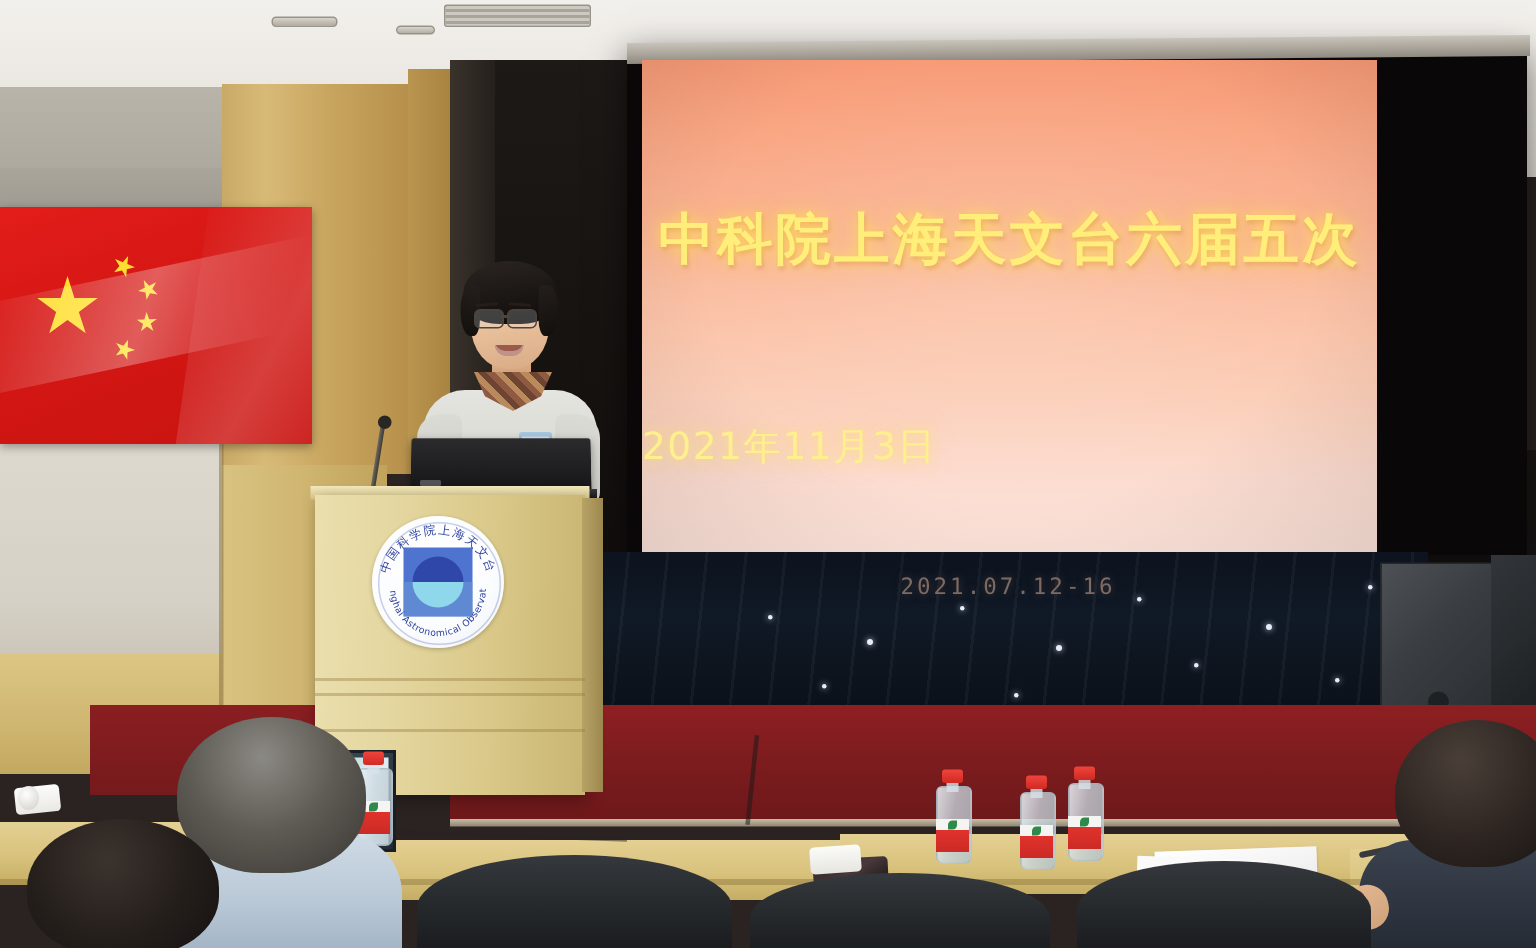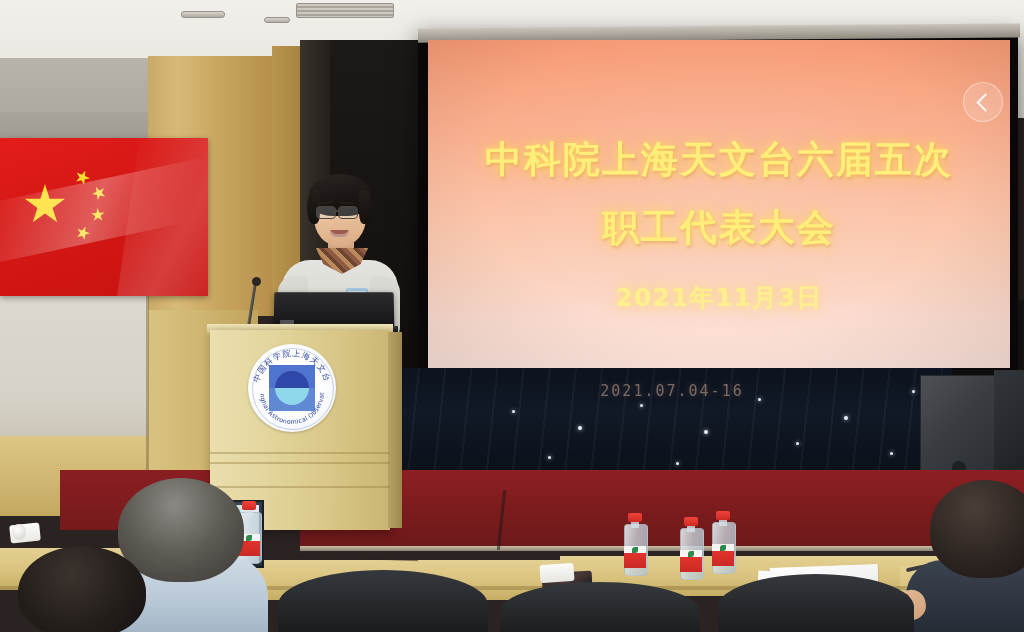--- a/index.html
+++ b/index.html
@@ -107,42 +107,42 @@
     position:absolute;left:418px;top:30px;width:600px;height:340px;
     background:#0a0708;
     box-shadow:0 6px 22px rgba(0,0,0,.55);
   }
   .screen-toprail{
     position:absolute;left:418px;top:26px;width:602px;height:14px;
     background:linear-gradient(180deg,#c9c4bb 0%,#aaa49a 55%,#8f8a81 100%);
     transform:skewY(-0.5deg);
   }
   .screen{
-    position:absolute;left:428px;top:40px;width:582px;height:328px;
+    position:absolute;left:428px;top:40px;width:490px;height:328px;
     background:linear-gradient(180deg,
        #f79a76 0%, #f9a683 14%, #fab494 33%,
        #fbc3a8 52%, #fbd0bb 70%, #fcdcd0 85%, #fce3da 100%);
     overflow:hidden;
   }
   .screen .vignette{
     position:absolute;inset:0;
     background:radial-gradient(ellipse at 50% 42%,rgba(255,255,255,.10) 0%,rgba(0,0,0,0) 58%,rgba(0,0,0,.10) 100%);
   }
   .slide-title{
     position:absolute;left:0;right:0;text-align:center;
     color:#ffee7a;font-weight:700;
     text-shadow:0 0 9px rgba(255,228,90,.85),0 0 20px rgba(255,190,60,.45),1px 2px 3px rgba(190,80,40,.35);
     letter-spacing:2px;
     font-family:"DejaVu Sans","Liberation Sans",sans-serif;
   }
   .slide-title.l1{top:95px;font-size:37px;}
   .slide-title.l2{top:163px;font-size:37px;}
   .slide-date{
-    position:absolute;left:0;right:0;top:241px;text-align:center;
-    color:#ffef8e;font-size:25px;font-weight:700;letter-spacing:1px;
+    position:absolute;left:0;right:0;top:241px;
+    color:#ffef8e;font-size:25px;font-weight:400;letter-spacing:1px;
     text-shadow:0 0 8px rgba(255,230,110,.8),0 0 18px rgba(255,200,80,.4);
     font-family:"DejaVu Sans","Liberation Sans",sans-serif;
   }
   .back-btn{
     position:absolute;left:535px;top:42px;width:38px;height:38px;border-radius:50%;
     background:rgba(255,255,255,.16);
     border:1.5px solid rgba(255,255,255,.42);
     display:flex;align-items:center;justify-content:center;
     backdrop-filter:blur(1px);
   }
@@ -525,31 +525,30 @@
     <div class="sheen"></div>
     <div class="sheen2"></div>
   </div>
 
   <div class="screen-frame"></div>
   <div class="screen-toprail"></div>
   <div class="screen">
     <div class="vignette"></div>
 
     <div class="slide-title l1">中科院上海天文台六届五次</div>
-    <div class="slide-title l2">职工代表大会</div>
     <div class="slide-date">2021年11月3日</div>
 
     <div class="back-btn">
       <div class="chev"></div>
     </div>
   </div>
 
   <div class="backdrop">
     <div class="drape"></div>
-    <div class="bd-text1">2021.07.04-16</div>
+    <div class="bd-text1">2021.07.12-16</div>
     <div class="sky-star" style="left:120px;top:42px;width:3px;height:3px;"></div>
     <div class="sky-star" style="left:186px;top:58px;width:4px;height:4px;"></div>
     <div class="sky-star" style="left:248px;top:36px;width:3px;height:3px;"></div>
     <div class="sky-star" style="left:312px;top:62px;width:4px;height:4px;"></div>
     <div class="sky-star" style="left:366px;top:30px;width:3px;height:3px;"></div>
     <div class="sky-star" style="left:404px;top:74px;width:3px;height:3px;"></div>
     <div class="sky-star" style="left:452px;top:48px;width:4px;height:4px;"></div>
     <div class="sky-star" style="left:498px;top:84px;width:3px;height:3px;"></div>
     <div class="sky-star" style="left:520px;top:22px;width:3px;height:3px;"></div>
     <div class="sky-star" style="left:156px;top:88px;width:3px;height:3px;"></div>

